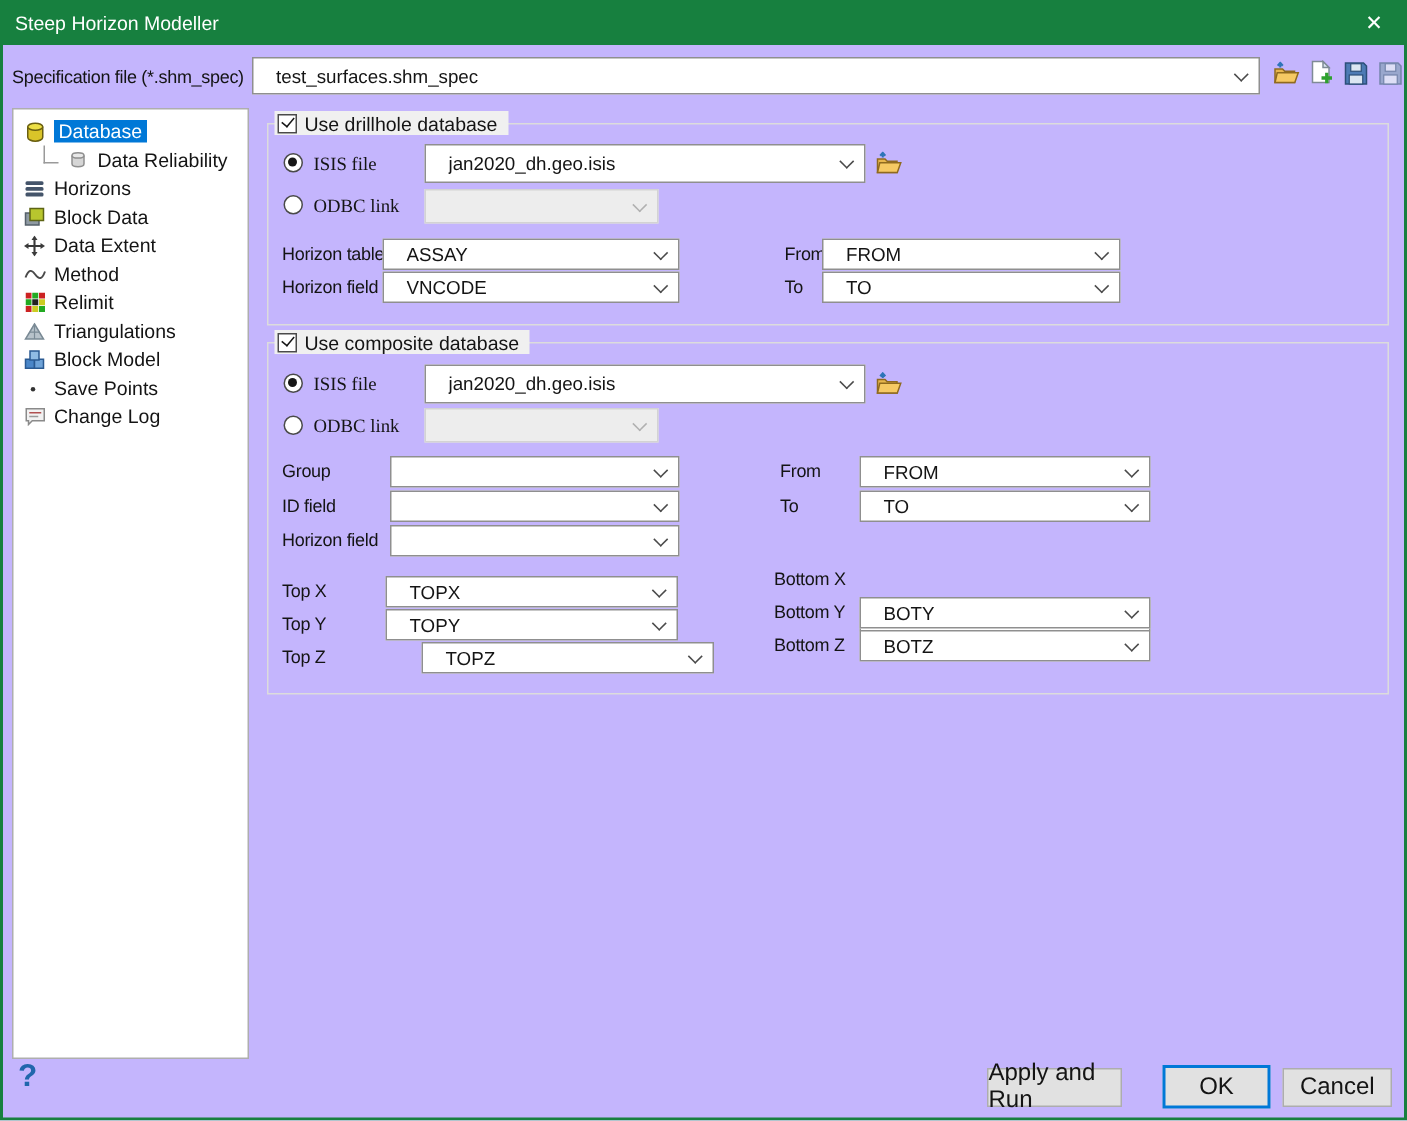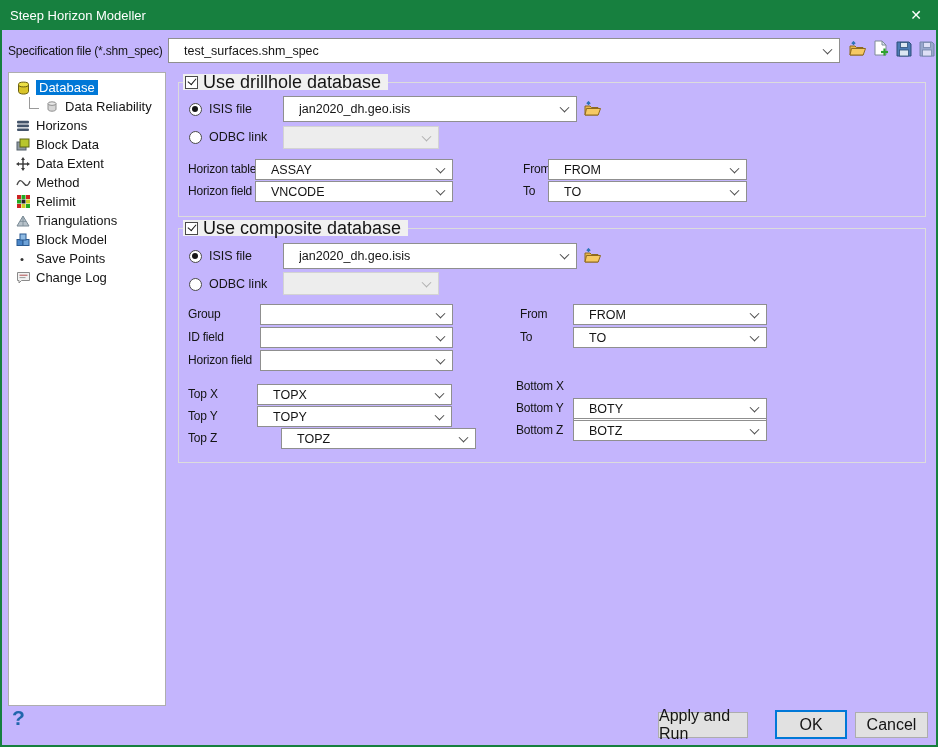--- a/index.html
+++ b/index.html
@@ -42,23 +42,23 @@
     width:13px; height:13px; border-radius:50%; background:#fff; border:1px solid #4a4a4a;
     box-sizing:border-box; position:relative; flex:none;
   }
   .radio.sel::after {
     content:""; position:absolute; left:2.4px; top:2.4px; width:6px; height:6px;
     border-radius:50%; background:#161616;
   }
   .group { position:absolute; border:1px solid #dcdcdc; box-sizing:border-box; }
   .legend {
     position:absolute; display:flex; align-items:center; gap:5px;
-    background:#f0f0f0; padding:0 7px 0 2px; height:16px; font-size:18px; color:#141414;
-  }
-  .radio-row { position:absolute; display:flex; align-items:flex-end; gap:7px; font-size:12.5px; color:#141414; }
+    background:#f0f0f0; padding:0 7px 0 2px; height:16px; font-size:13px; color:#141414;
+  }
+  .radio-row { position:absolute; display:flex; align-items:flex-start; gap:7px; font-size:12.5px; color:#141414;font-family:Liberation Serif, serif; }
   .sidebar {
     position:absolute; left:8px; top:72px; width:158px; height:634px;
     background:#fff; border:1px solid #aeaeae; box-sizing:border-box; padding-top:5px;
   }
   .tree-row { display:flex; align-items:center; height:19px; padding-left:6px; gap:5px; font-size:13px; color:#141414; }
   .tree-row .ticon { width:16px; height:16px; display:flex; align-items:center; justify-content:center; flex:none; }
   .tree-label { white-space:nowrap; }
   .tree-label.selected { background:#0078d7; color:#fff; padding:0 3px; }
   .tree-conn { width:9px; height:11px; border-left:1px solid #9a9a9a; border-bottom:1px solid #9a9a9a; margin:0 0 8px 8px; flex:none; }
   .iconbtn { width:19px; height:17px; display:flex; align-items:center; justify-content:center; cursor:default; }

